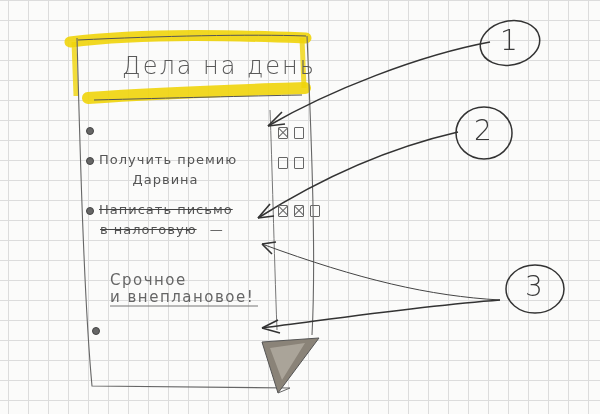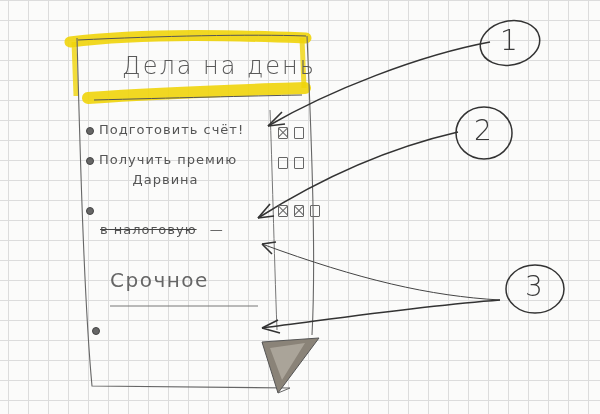--- a/index.html
+++ b/index.html
@@ -20,21 +20,21 @@
   .title { left: 98px; top: 52px; font-size: 24px; letter-spacing: 2px; color: #5a5a5a; font-weight: 300; margin-left: 24px; }
   .item { font-size: 13px; color: #555; line-height: 20px; }
   .bullet { display: inline-block; width: 6px; height: 6px; border-radius: 50%; background: #666; border: 1px solid #444; margin-right: 5px; vertical-align: middle; }
   .strike { text-decoration: line-through; text-decoration-color: #444; }
   .cb { display: inline-block; width: 8px; height: 10px; border: 1.3px solid #666; border-radius: 1px; margin-right: 6px; position: relative; }
   .cb.x::before, .cb.x::after {
     content: ""; position: absolute; left: -2px; top: 4px; width: 12px; height: 1.3px; background: #666;
   }
   .cb.x::before { transform: rotate(45deg); }
   .cb.x::after { transform: rotate(-45deg); }
-  .urgent { font-size: 20px; color: #666; letter-spacing: 1.5px; line-height: 17px; }
+  .urgent { font-size: 15px; color: #666; letter-spacing: 1.5px; line-height: 17px; }
   .callout { font-size: 28px; color: #3a3a3a; font-weight: 300; }
 </style>
 </head>
 <body>
 
 <svg class="overlay" viewBox="0 0 600 414">
 
   <path d="M70 42 C150 32, 250 36, 306 38" stroke="#f0d40a" stroke-width="11" fill="none" stroke-linecap="round" opacity="0.9"></path>
   <path d="M88 98 C170 92, 250 90, 305 88" stroke="#f0d40a" stroke-width="12" fill="none" stroke-linecap="round" opacity="0.9"></path>
   <path d="M74 42 L76 96" stroke="#f0d40a" stroke-width="5" fill="none" opacity="0.8"></path>
@@ -67,45 +67,46 @@
   <path d="M262 328 L278 320 M262 328 L280 333" stroke="#333" stroke-width="1.6" fill="none"></path>
 
   <ellipse cx="510" cy="43" rx="30" ry="22" stroke="#333" stroke-width="1.5" fill="none" transform="rotate(-12 510 43)"></ellipse>
   <ellipse cx="484" cy="133" rx="28" ry="26" stroke="#333" stroke-width="1.5" fill="none"></ellipse>
   <ellipse cx="535" cy="289" rx="29" ry="24" stroke="#333" stroke-width="1.5" fill="none"></ellipse>
 </svg>
 
 <div class="abs hand title">Дела на день</div>
 
 <div class="abs item hand" style="left:86px; top:120px;">
-  <span class="bullet"></span><span>Подготовить счёт!</span>
+  <span class="bullet"></span>
 </div>
 <div class="abs" style="left:278px; top:124px;">
   <span class="cb x"></span><span class="cb"></span>
 </div>
 
 <div class="abs item hand" style="left:86px; top:150px;text-align:center;">
   <span class="bullet"></span><span>Получить премию</span><br>
   <span style="margin-left:8px;">Дарвина</span>
 </div>
 <div class="abs" style="left:278px; top:154px;">
   <span class="cb"></span><span class="cb"></span>
 </div>
 
 <div class="abs item hand" style="left:86px; top:200px;">
-  <span class="bullet"></span><br>
+  <span class="bullet"></span><span class="strike">Написать письмо</span><br>
   <span class="strike" style="margin-left:14px;margin-top:46px;">в налоговую</span>
   <span style="margin-left:8px;">—</span>
 </div>
 <div class="abs" style="left:278px; top:202px;">
   <span class="cb x"></span><span class="cb x"></span><span class="cb"></span>
 </div>
 
 <div class="abs urgent hand" style="left:110px; top:272px;">
   <span>Срочное</span><br>
+  <span>и внеплановое!</span>
 </div>
 
 <div class="abs item hand" style="left:92px; top:320px; font-size:14px;">
   <span class="bullet"></span>
 </div>
 
 <div class="abs" style="left:262px; top:338px; width:56px; height:54px;"></div>
 
 <div class="abs callout" style="left:500px; top:24px;">1</div>
 <div class="abs callout" style="left:474px; top:114px;">2</div>

